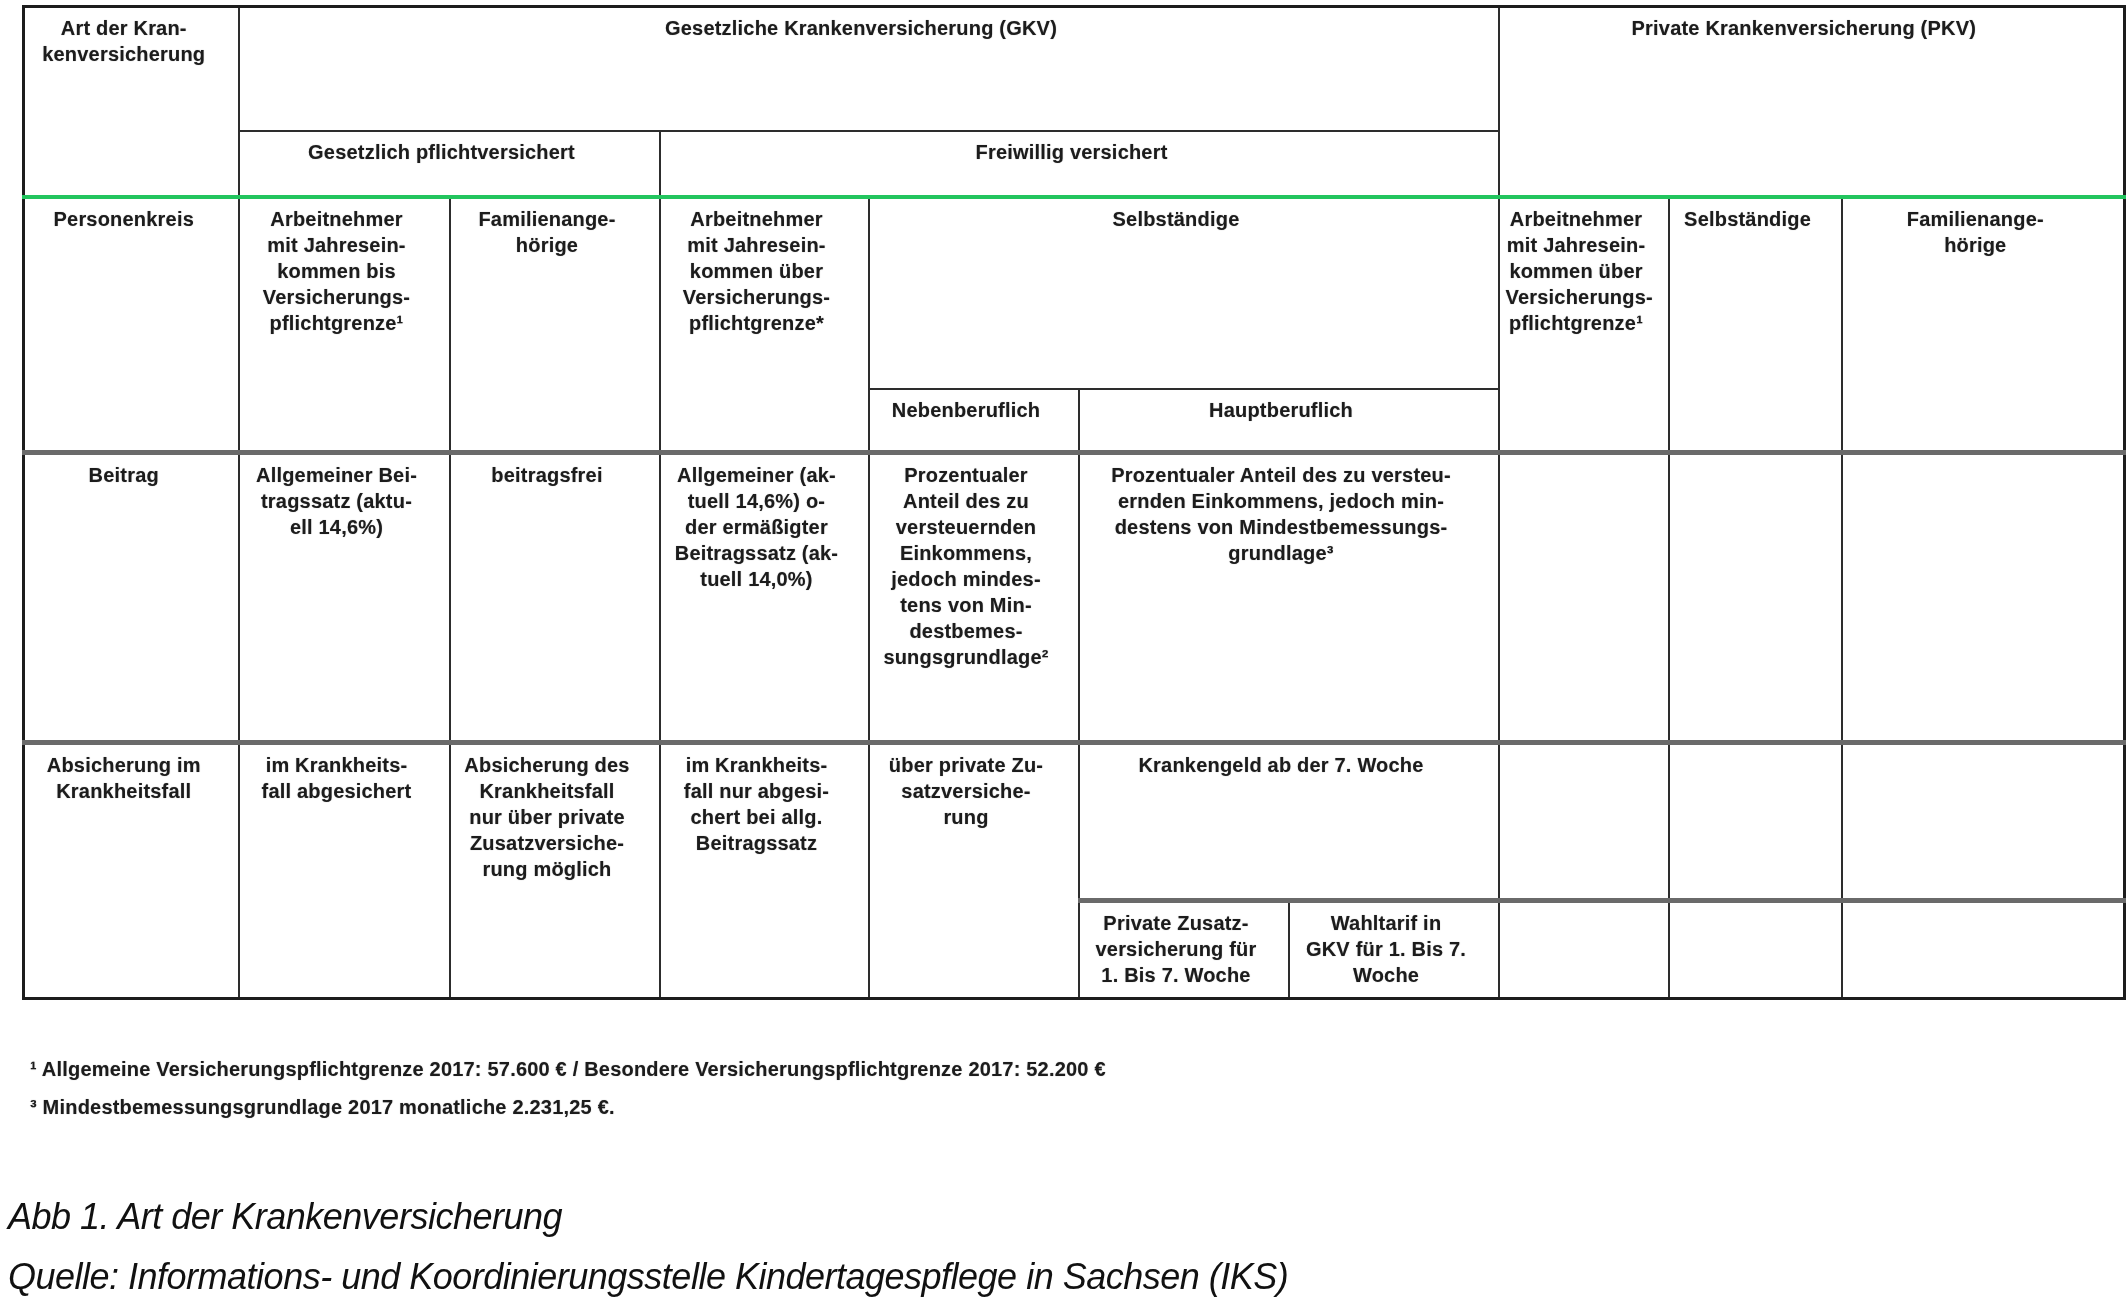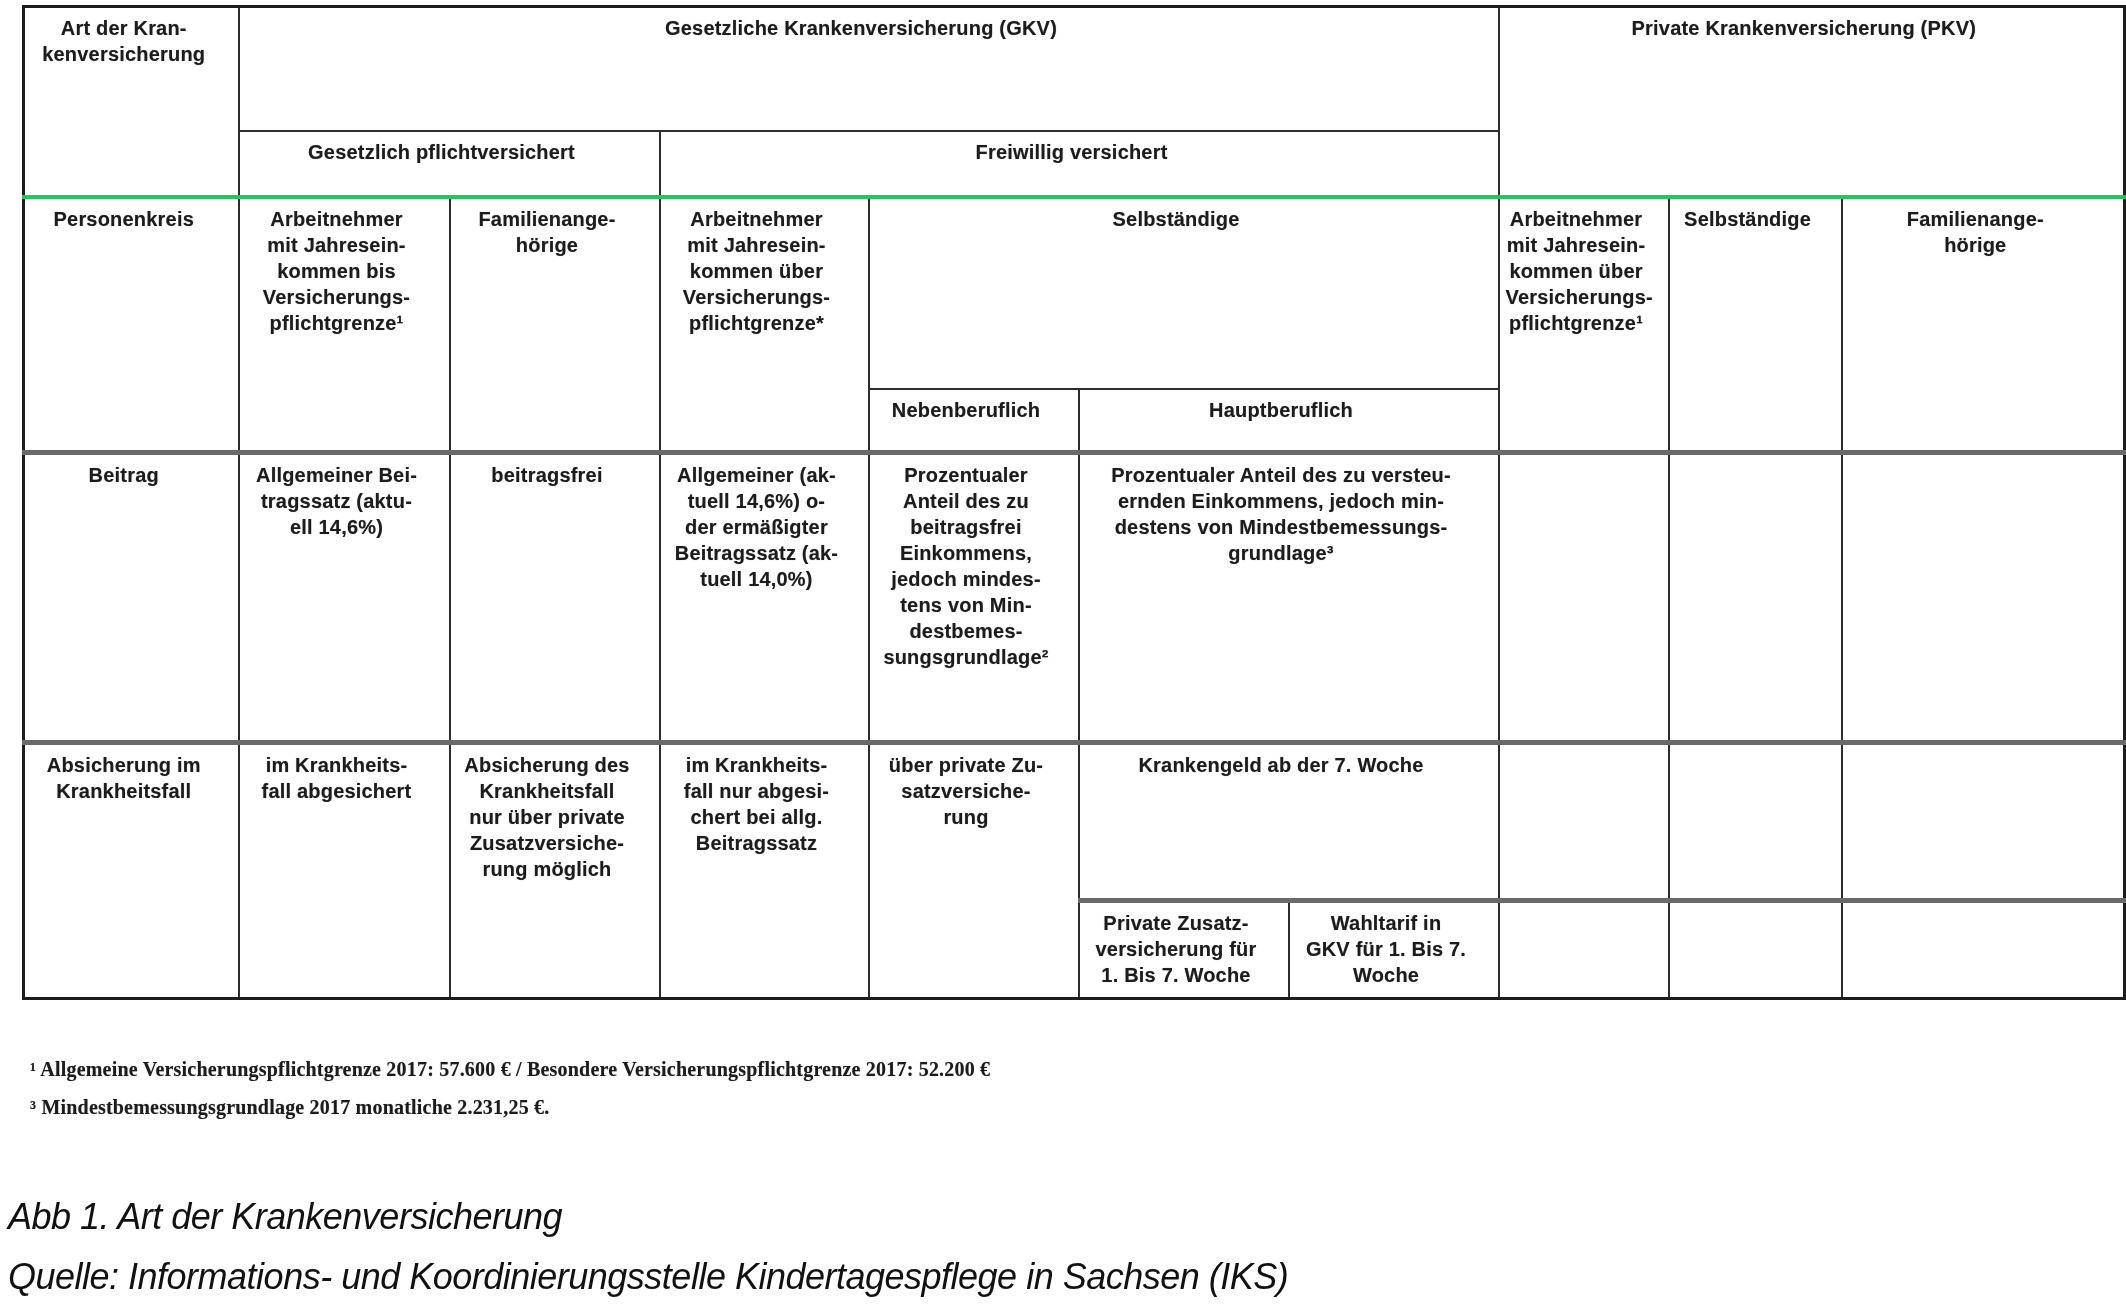--- a/index.html
+++ b/index.html
@@ -34,21 +34,20 @@
     overflow:hidden;
   }
   tr.sep-strong > td { border-top:4px solid #22c55e; }
   tr.sep-thick  > td { border-top:5px solid #6a6a6a; }
   td.rowhead { text-align:left; padding-left:11px; }
 
   .footnotes {
     position:absolute; left:30px; top:1054px;
     font-size:20px; font-weight:600; letter-spacing:0.2px;
     text-shadow:0 0 1px rgba(40,40,40,0.45);
-    font-family:Liberation Serif, serif;
   }
   .footnotes .fn { height:38px; line-height:30px; }
 
   .caption {
     position:absolute; left:8px; top:1192px;
     font-style:italic; font-size:36px; font-weight:500;
     letter-spacing:-0.5px; color:#111;
   }
   .caption .cap-line { height:60px; line-height:50px; }
 </style>
@@ -120,21 +119,21 @@
 tragssatz (aktu-
 ell 14,6%)</td>
       <td>beitragsfrei</td>
       <td>Allgemeiner (ak-
 tuell 14,6%) o-
 der ermäßigter
 Beitragssatz (ak-
 tuell 14,0%)</td>
       <td>Prozentualer
 Anteil des zu
-beitragsfrei
+versteuernden
 Einkommens,
 jedoch mindes-
 tens von Min-
 destbemes-
 sungsgrundlage²</td>
       <td colspan="2">Prozentualer Anteil des zu versteu-
 ernden Einkommens, jedoch min-
 destens von Mindestbemessungs-
 grundlage³</td>
       <td></td>

